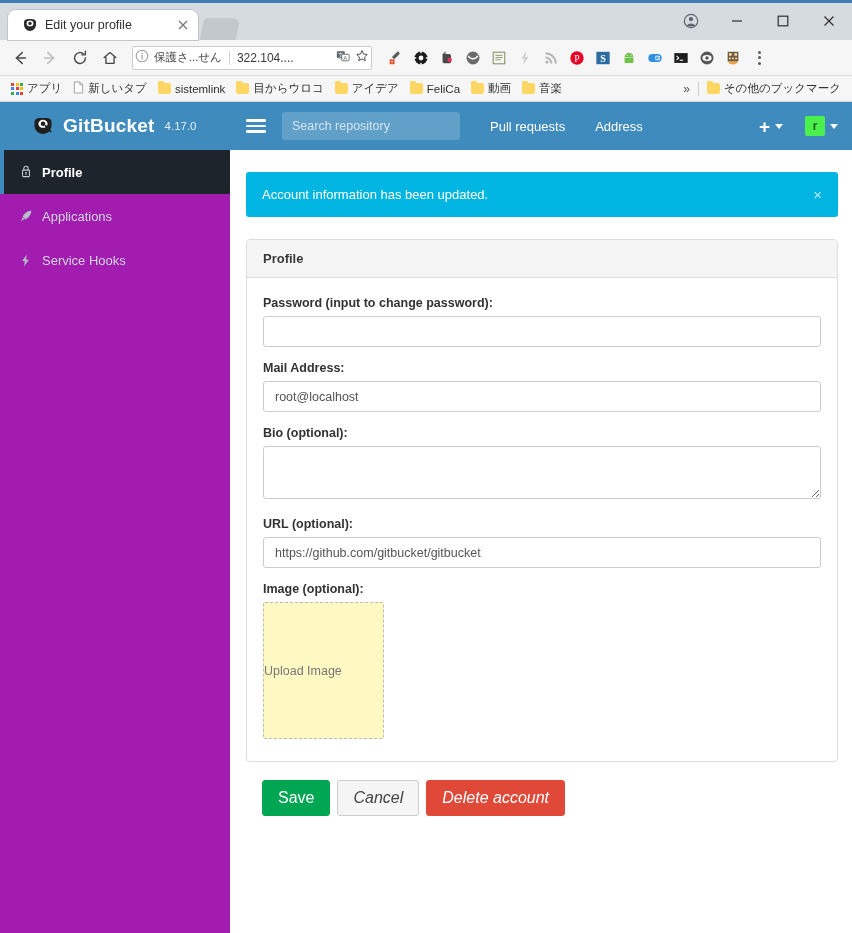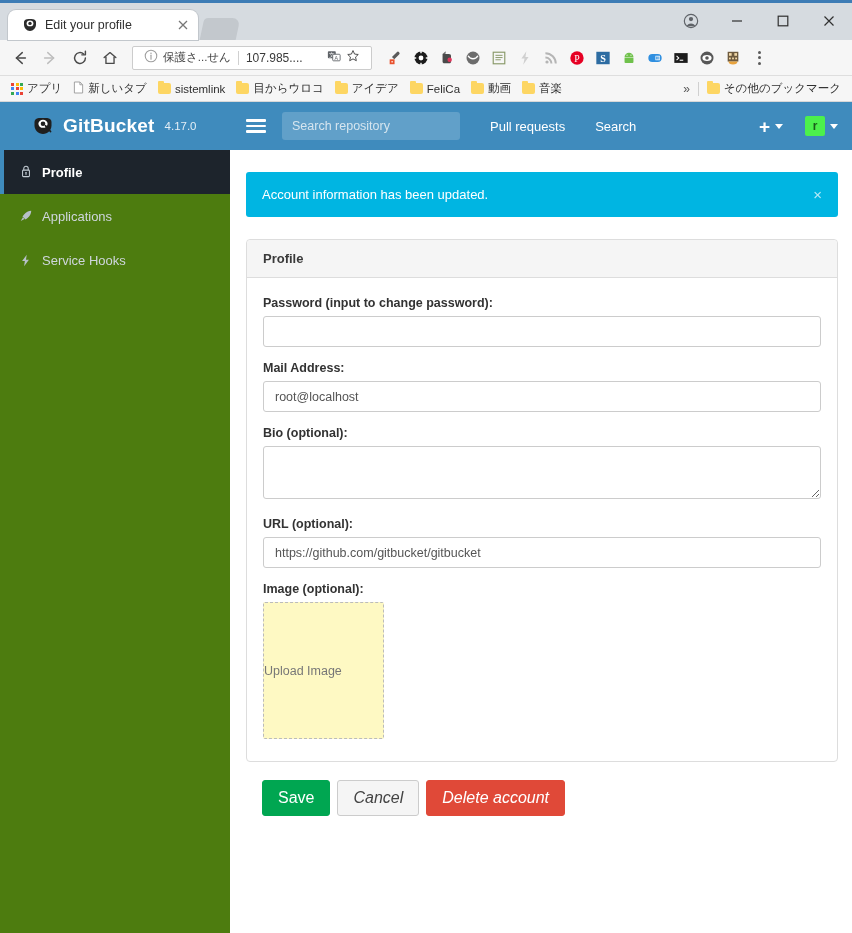--- a/index.html
+++ b/index.html
@@ -45,21 +45,21 @@
   .wc svg { display: block; }
 
   .toolbar {
     height: 36px; background: #f6f6f6; border-bottom: 1px solid #dedede;
     display: flex; align-items: center; padding: 0 6px; gap: 2px; flex: none;
   }
   .navbtn { width: 28px; height: 28px; display: flex; align-items: center; justify-content: center; cursor: pointer; }
   .omnibox {
     flex: 0 0 auto; width: 240px; height: 24px; margin: 0 6px;
     background: #fff; border: 1px solid #ccc; border-radius: 2px;
-    display: flex; align-items: center; padding: 0 11px; gap: 5px;
+    display: flex; align-items: center; padding: 0 2px; gap: 5px;
     font-size: 12px; color: #333;
   }
   .omni-info { flex: none; opacity: .65; }
   .omni-warn { font-size: 11.5px; color: #444; white-space: nowrap; }
   .omni-sep { width: 1px; height: 14px; background: #d0d0d0; margin: 0 2px; flex: none; }
   .omni-url { font-size: 12px; color: #3a3a3a; white-space: nowrap; flex: 1; }
   .omni-ico { flex: none; }
   .ext-row { display: flex; align-items: center; gap: 1px; margin-left: 2px; }
   .ext { width: 25px; height: 26px; display: flex; align-items: center; justify-content: center; cursor: pointer; }
   .menu-dots { width: 24px; height: 28px; display: flex; flex-direction: column; align-items: center; justify-content: center; gap: 2.5px; cursor: pointer; }
@@ -77,21 +77,21 @@
   .apps-grid { display: grid; grid-template-columns: repeat(3, 3px); grid-gap: 1.5px; flex: none; }
   .apps-grid i { width: 3px; height: 3px; display: block; }
   .bm-right { margin-left: auto; display: flex; align-items: center; gap: 3px; }
   .chev2 { font-size: 12px; color: #555; padding: 0 5px; cursor: pointer; }
   .bm-divider { width: 1px; height: 14px; background: #d0d0d0; }
 
   
   .viewport { flex: 1; display: flex; background: #fff; overflow: hidden; position: relative; }
 
   
-  .sidebar-col { width: 230px; flex: none; background: #4d7c0f; display: flex; flex-direction: column; }
+  .sidebar-col { width: 230px; flex: none; background: #a21caf; display: flex; flex-direction: column; }
   .brand {
     height: 48px; background: #3f8bbd; display: flex; align-items: center;
     padding-left: 32px; gap: 9px; flex: none;
   }
   .brand-logo { width: 22px; height: 22px; flex: none; }
   .brand-name { color: #fff; font-size: 19px; font-weight: bold; letter-spacing: .2px; }
   .brand-ver { color: #e3eef6; font-size: 11.5px; margin-left: 1px; }
   .side-nav { padding-top: 0; }
   .side-item {
     height: 44px; display: flex; align-items: center; gap: 9px;
@@ -252,21 +252,21 @@
     <div class="omnibox">
       <span class="omni-info">
         <svg viewBox="0 0 16 16" width="14" height="14">
           <circle cx="8" cy="8" r="6.6" fill="none" stroke="#6a6a6a" stroke-width="1.2"></circle>
           <circle cx="8" cy="4.8" r=".85" fill="#6a6a6a"></circle>
           <path d="M8 7 V11.6" stroke="#6a6a6a" stroke-width="1.3" stroke-linecap="round"></path>
         </svg>
       </span>
       <span class="omni-warn">保護さ...せん</span>
       <span class="omni-sep"></span>
-      <span class="omni-url">107.985....</span>
+      <span class="omni-url">322.104....</span>
       <span class="omni-ico">
         <svg viewBox="0 0 16 16" width="14" height="14">
           <rect x="1" y="2.5" width="9" height="8" rx="1" fill="#5f6368"></rect>
           <text x="5.5" y="9" font-size="6.5" fill="#fff" text-anchor="middle" font-family="Liberation Sans">文</text>
           <rect x="6.5" y="6" width="8.5" height="7.5" rx="1" fill="#fff" stroke="#5f6368" stroke-width="1"></rect>
           <text x="10.7" y="12" font-size="6" fill="#5f6368" text-anchor="middle" font-family="Liberation Sans">A</text>
         </svg>
       </span>
       <span class="omni-ico">
         <svg viewBox="0 0 16 16" width="14" height="14">
@@ -506,21 +506,21 @@
 
     <div class="main-col">
       <div class="topnav">
         <div class="hamburger">
           <i></i>
             <i></i>
             <i></i>
         </div>
         <input class="searchbox" type="text" placeholder="Search repository" style="">
         <span class="topnav-link">Pull requests</span>
-        <span class="topnav-link">Search</span>
+        <span class="topnav-link">Address</span>
         <div class="topnav-right">
           <div class="plus-menu">
             <span class="plus-sign">+</span>
             <span class="caret"></span>
           </div>
           <div class="avatar-menu">
             <span class="avatar">r</span>
             <span class="caret"></span>
           </div>
         </div>

